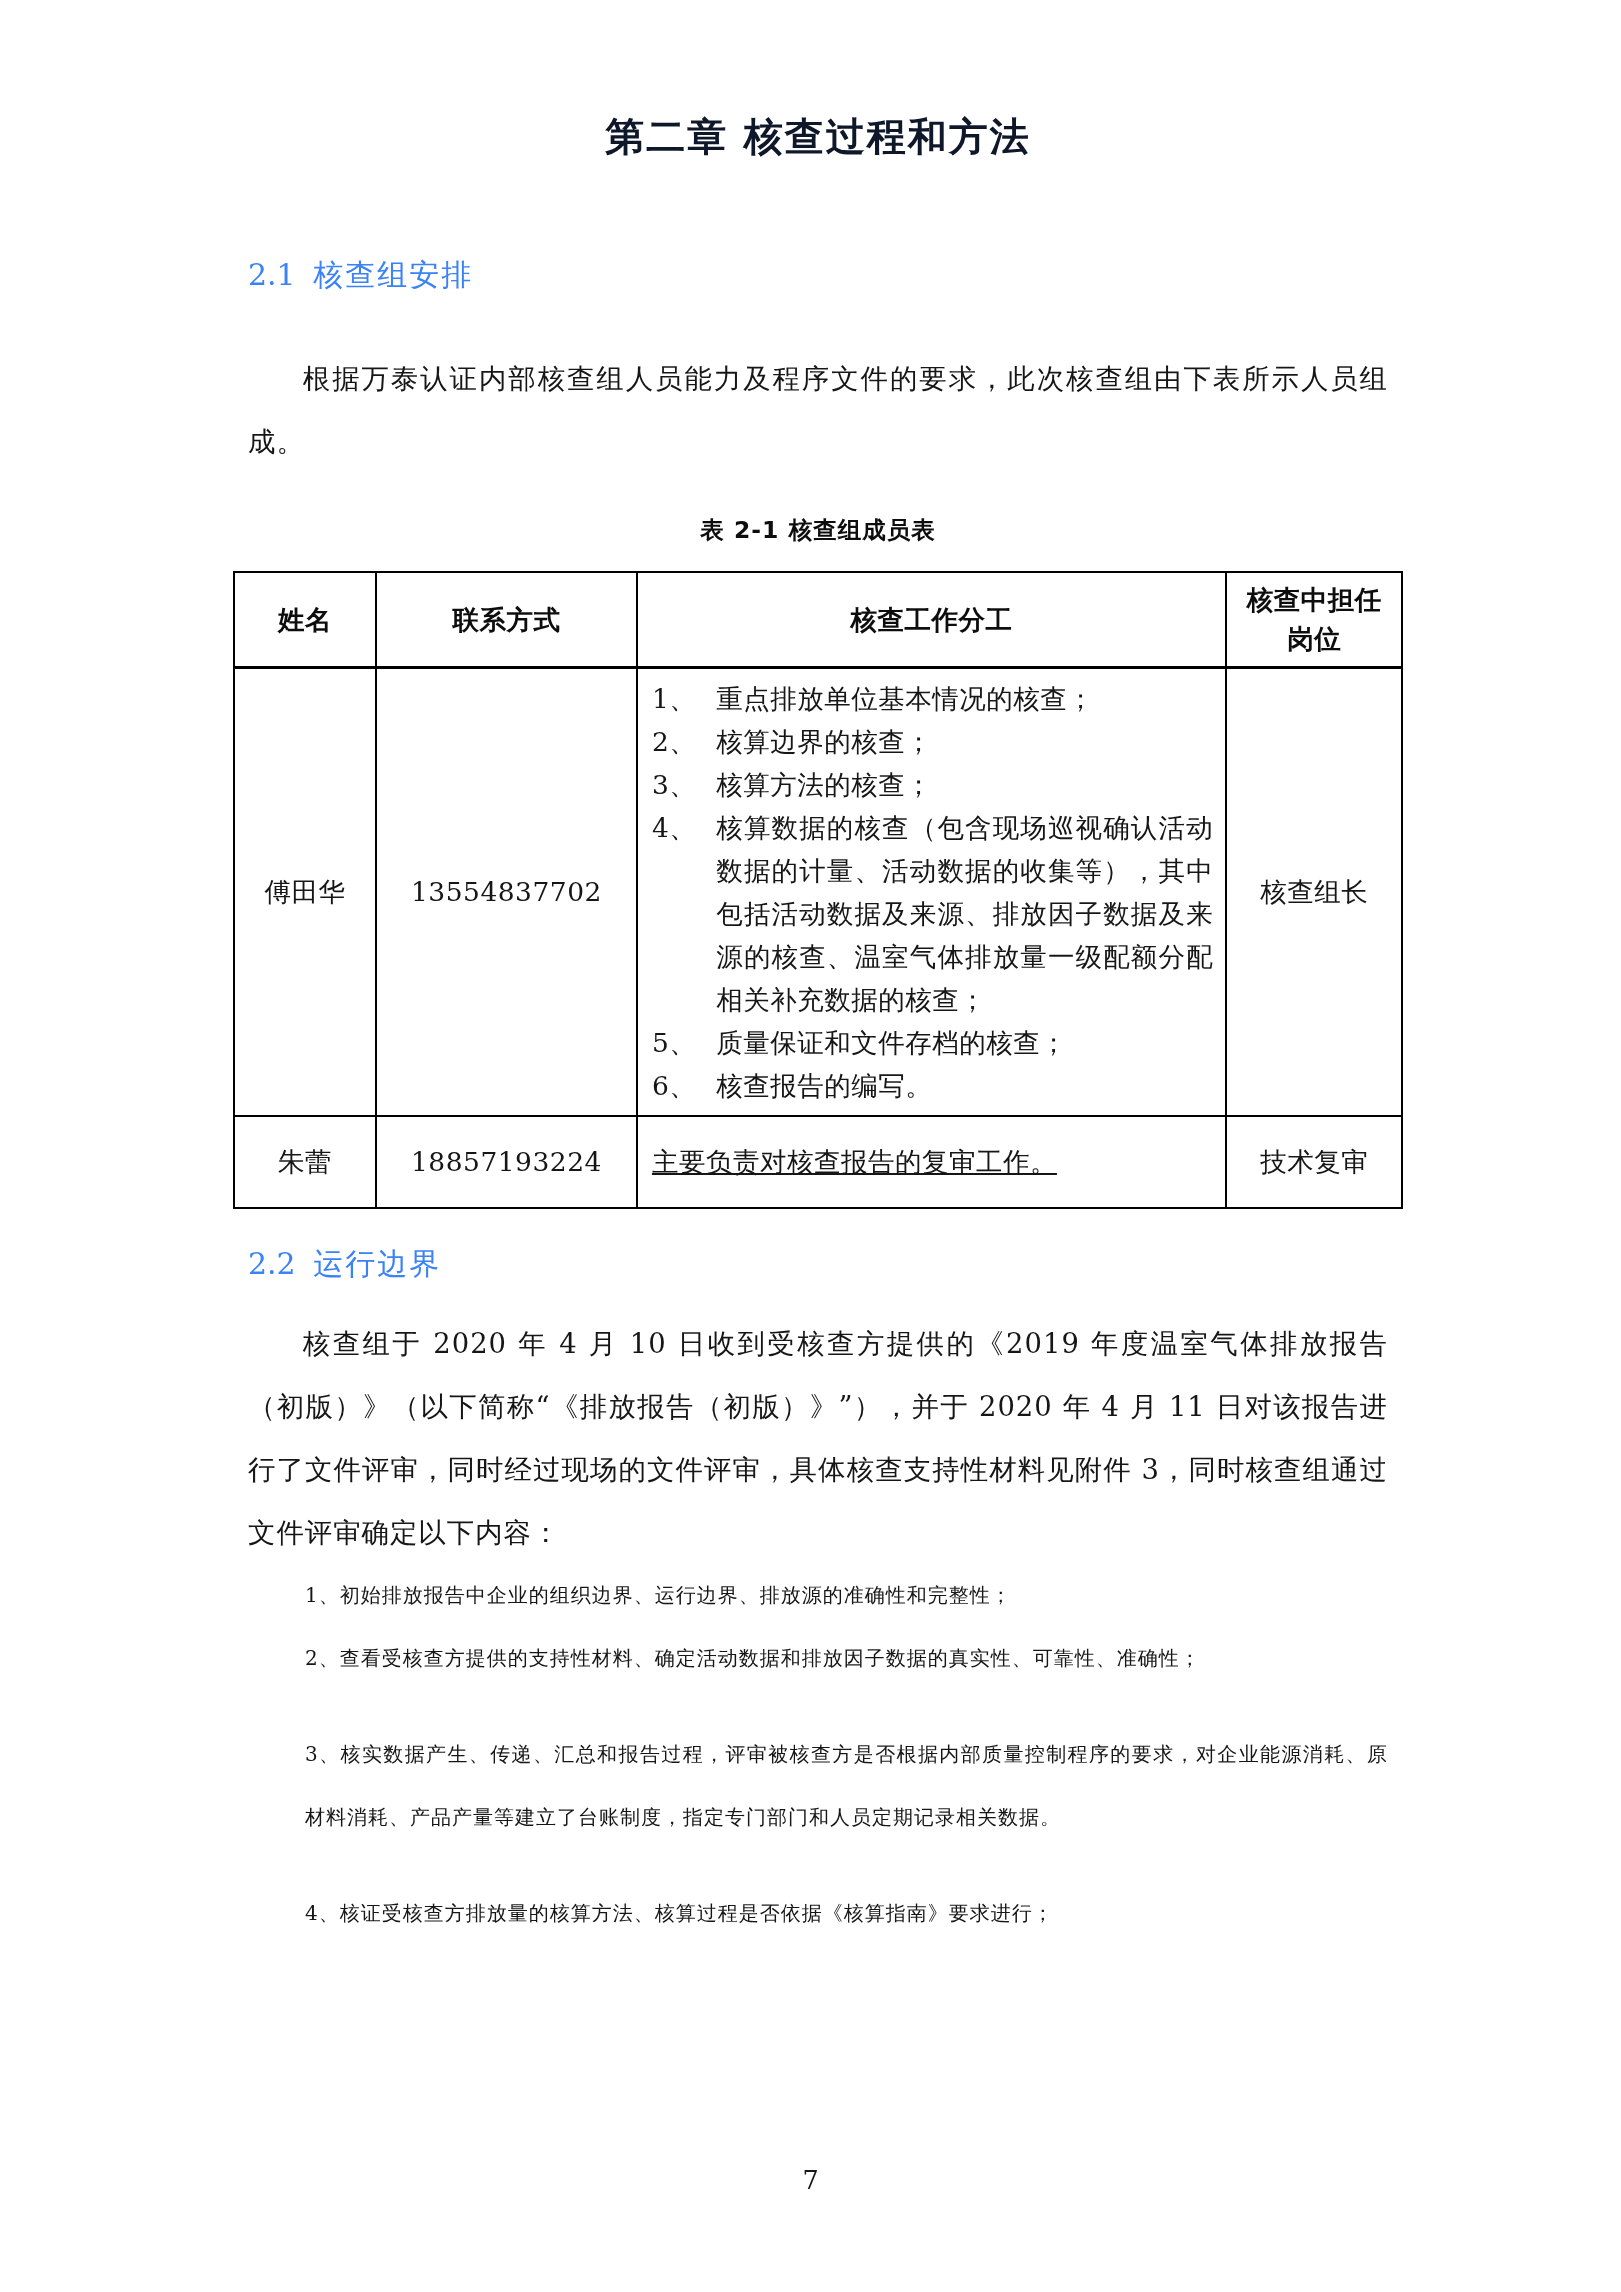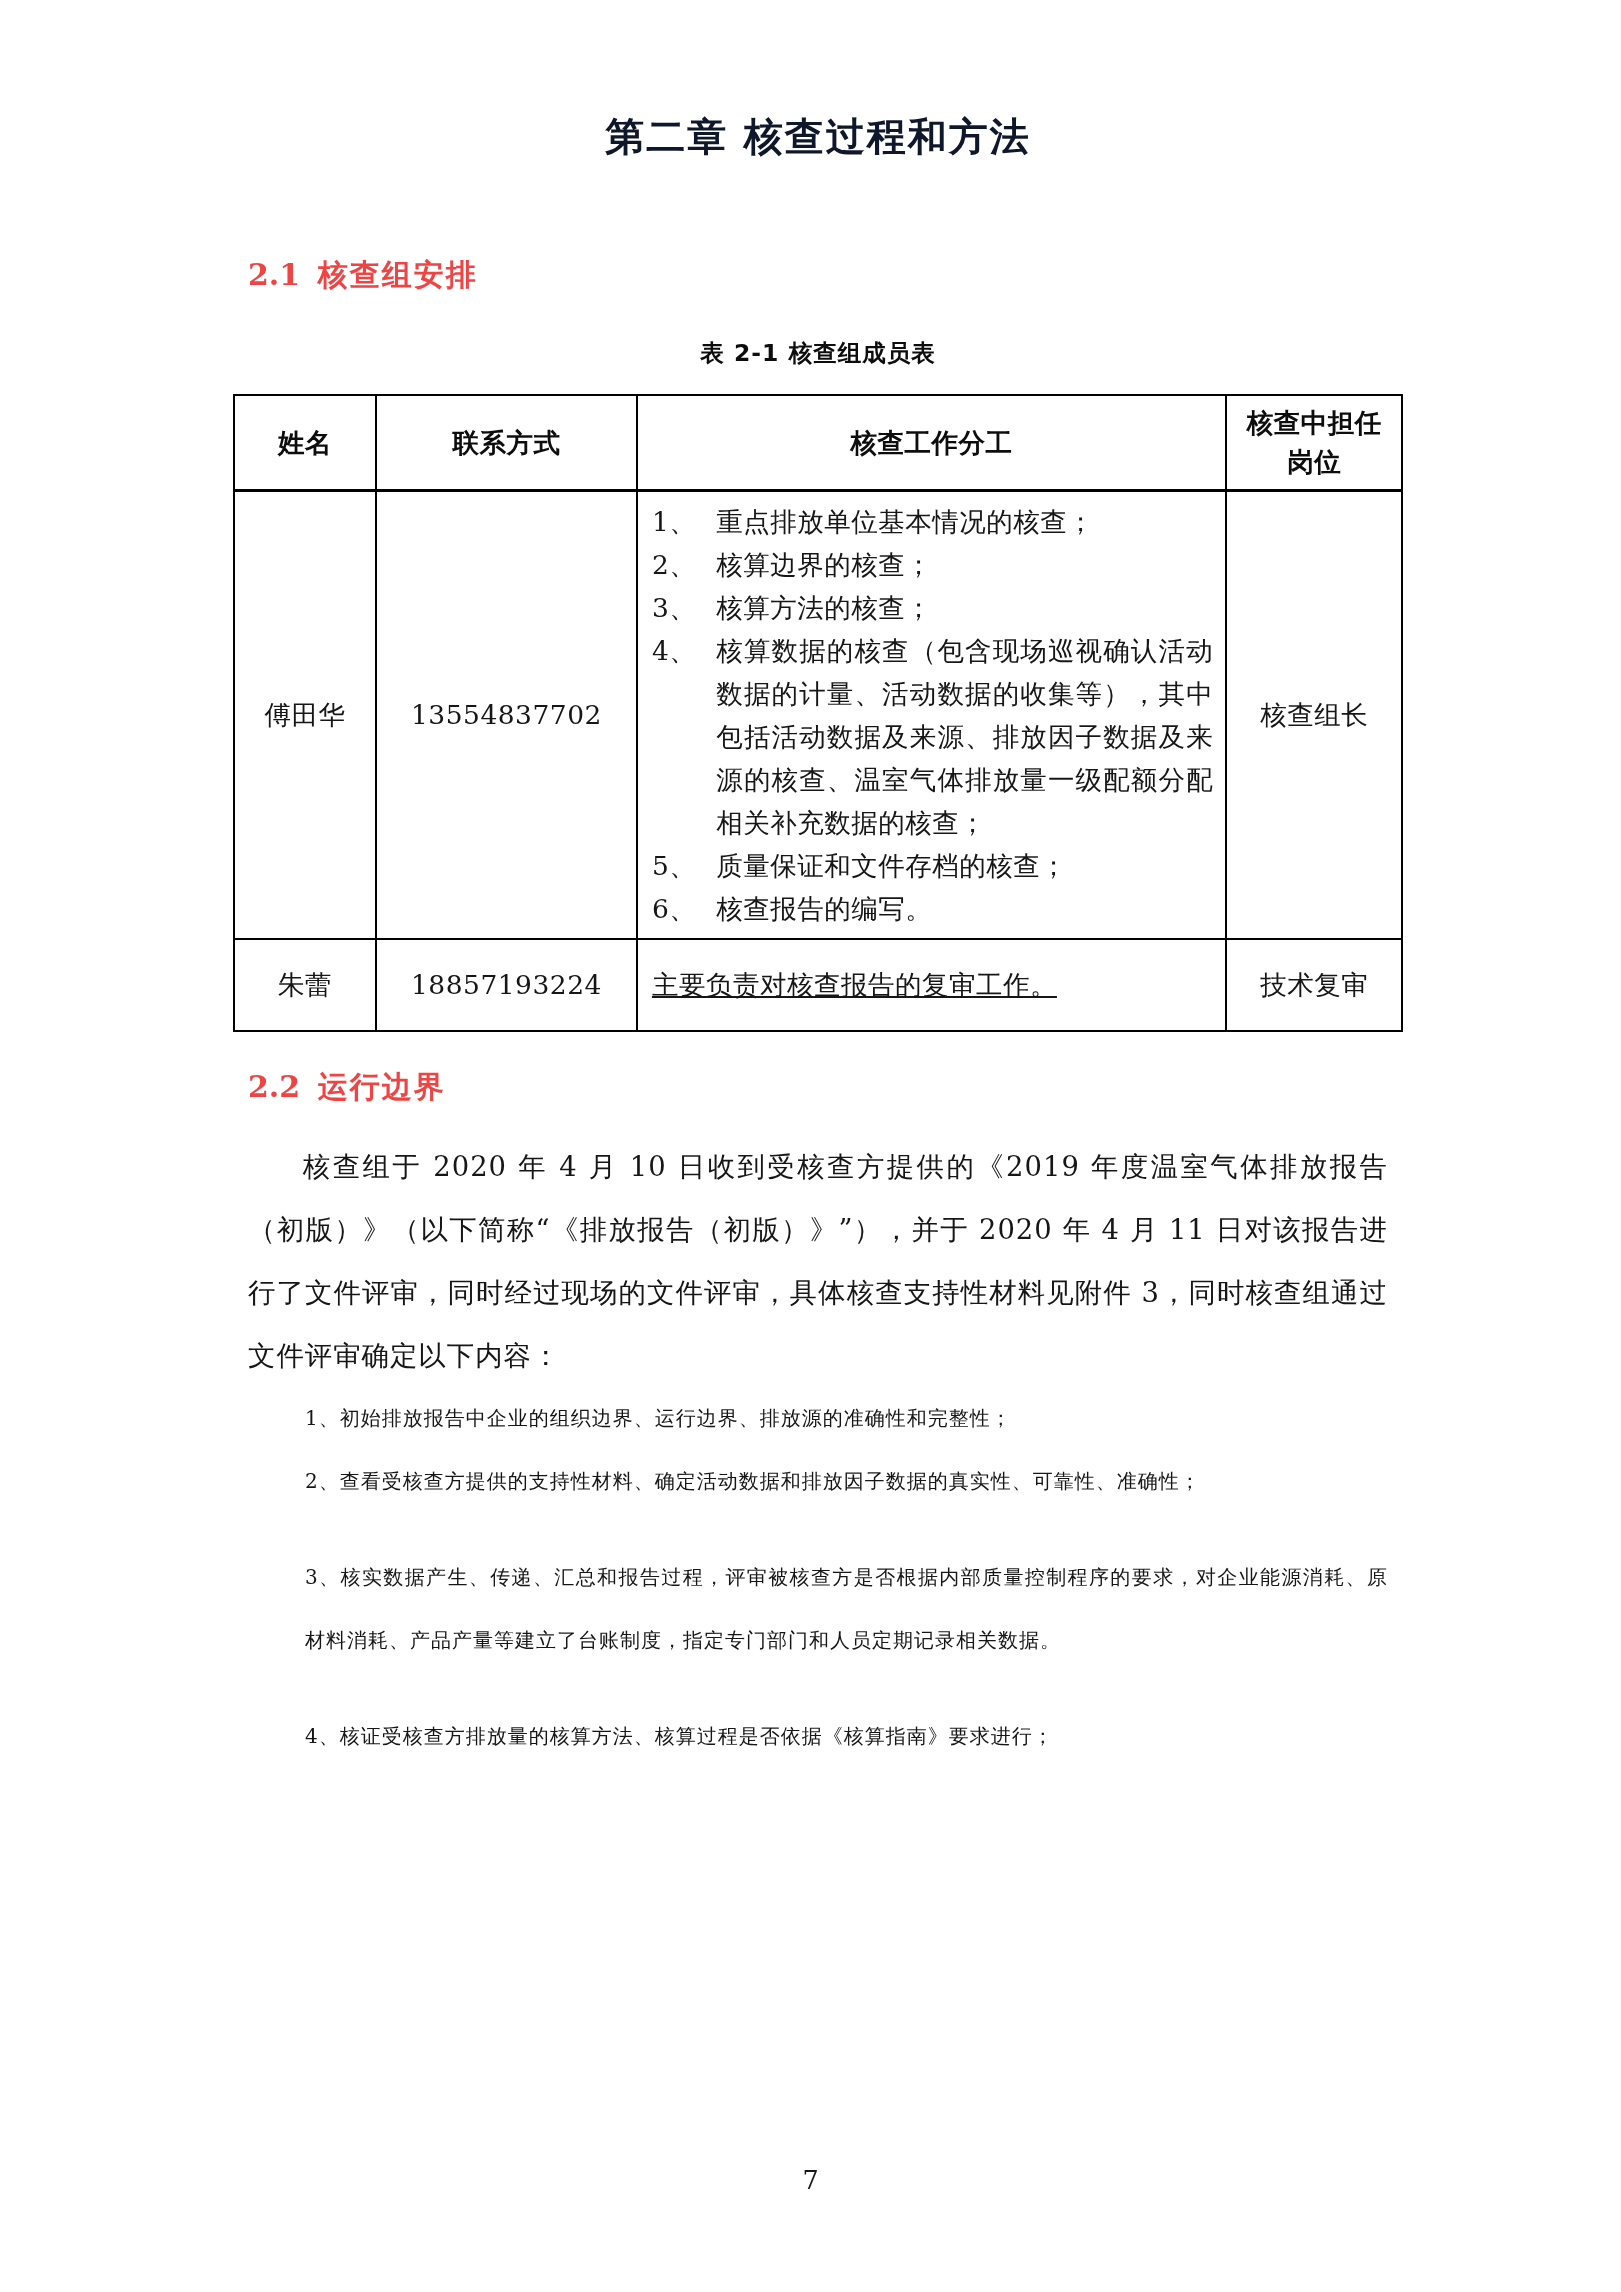--- a/index.html
+++ b/index.html
@@ -29,22 +29,22 @@
     font-weight: bold;
     font-size: 39px;
     line-height: 53px;
     letter-spacing: 2px;
     color: #0f172a;
   }
   .sec-heading {
     margin: 0;
     font-size: 30px;
     line-height: 43px;
-    font-weight: bold;
-    color: #ef4444;
+    font-weight: normal;
+    color: #3b82f6;
   }
   .sec-heading .sec-num {
     font-family: "DejaVu Serif", serif;
     margin-right: 17.6px;
   }
   .sec-heading .sec-text {
     font-family: "DejaVu Sans", sans-serif;
     letter-spacing: 2px;
   }
   .heading-21 { margin-top: 90px; }
@@ -153,20 +153,21 @@
 <body>
 
 <div class="page">
 
   <h1 class="doc-title">第二章 核查过程和方法</h1>
 
   <h2 class="sec-heading heading-21">
     <span class="sec-num">2.1</span><span class="sec-text">核查组安排</span>
   </h2>
 
+  <p class="body-para indent para-21">根据万泰认证内部核查组人员能力及程序文件的要求，此次核查组由下表所示人员组成。</p>
 
   <div class="table-caption">表 2-1 核查组成员表</div>
 
   <table class="members-table">
     <colgroup>
       <col class="c1">
         <col class="c2">
         <col class="c3">
         <col class="c4">
     </colgroup>

